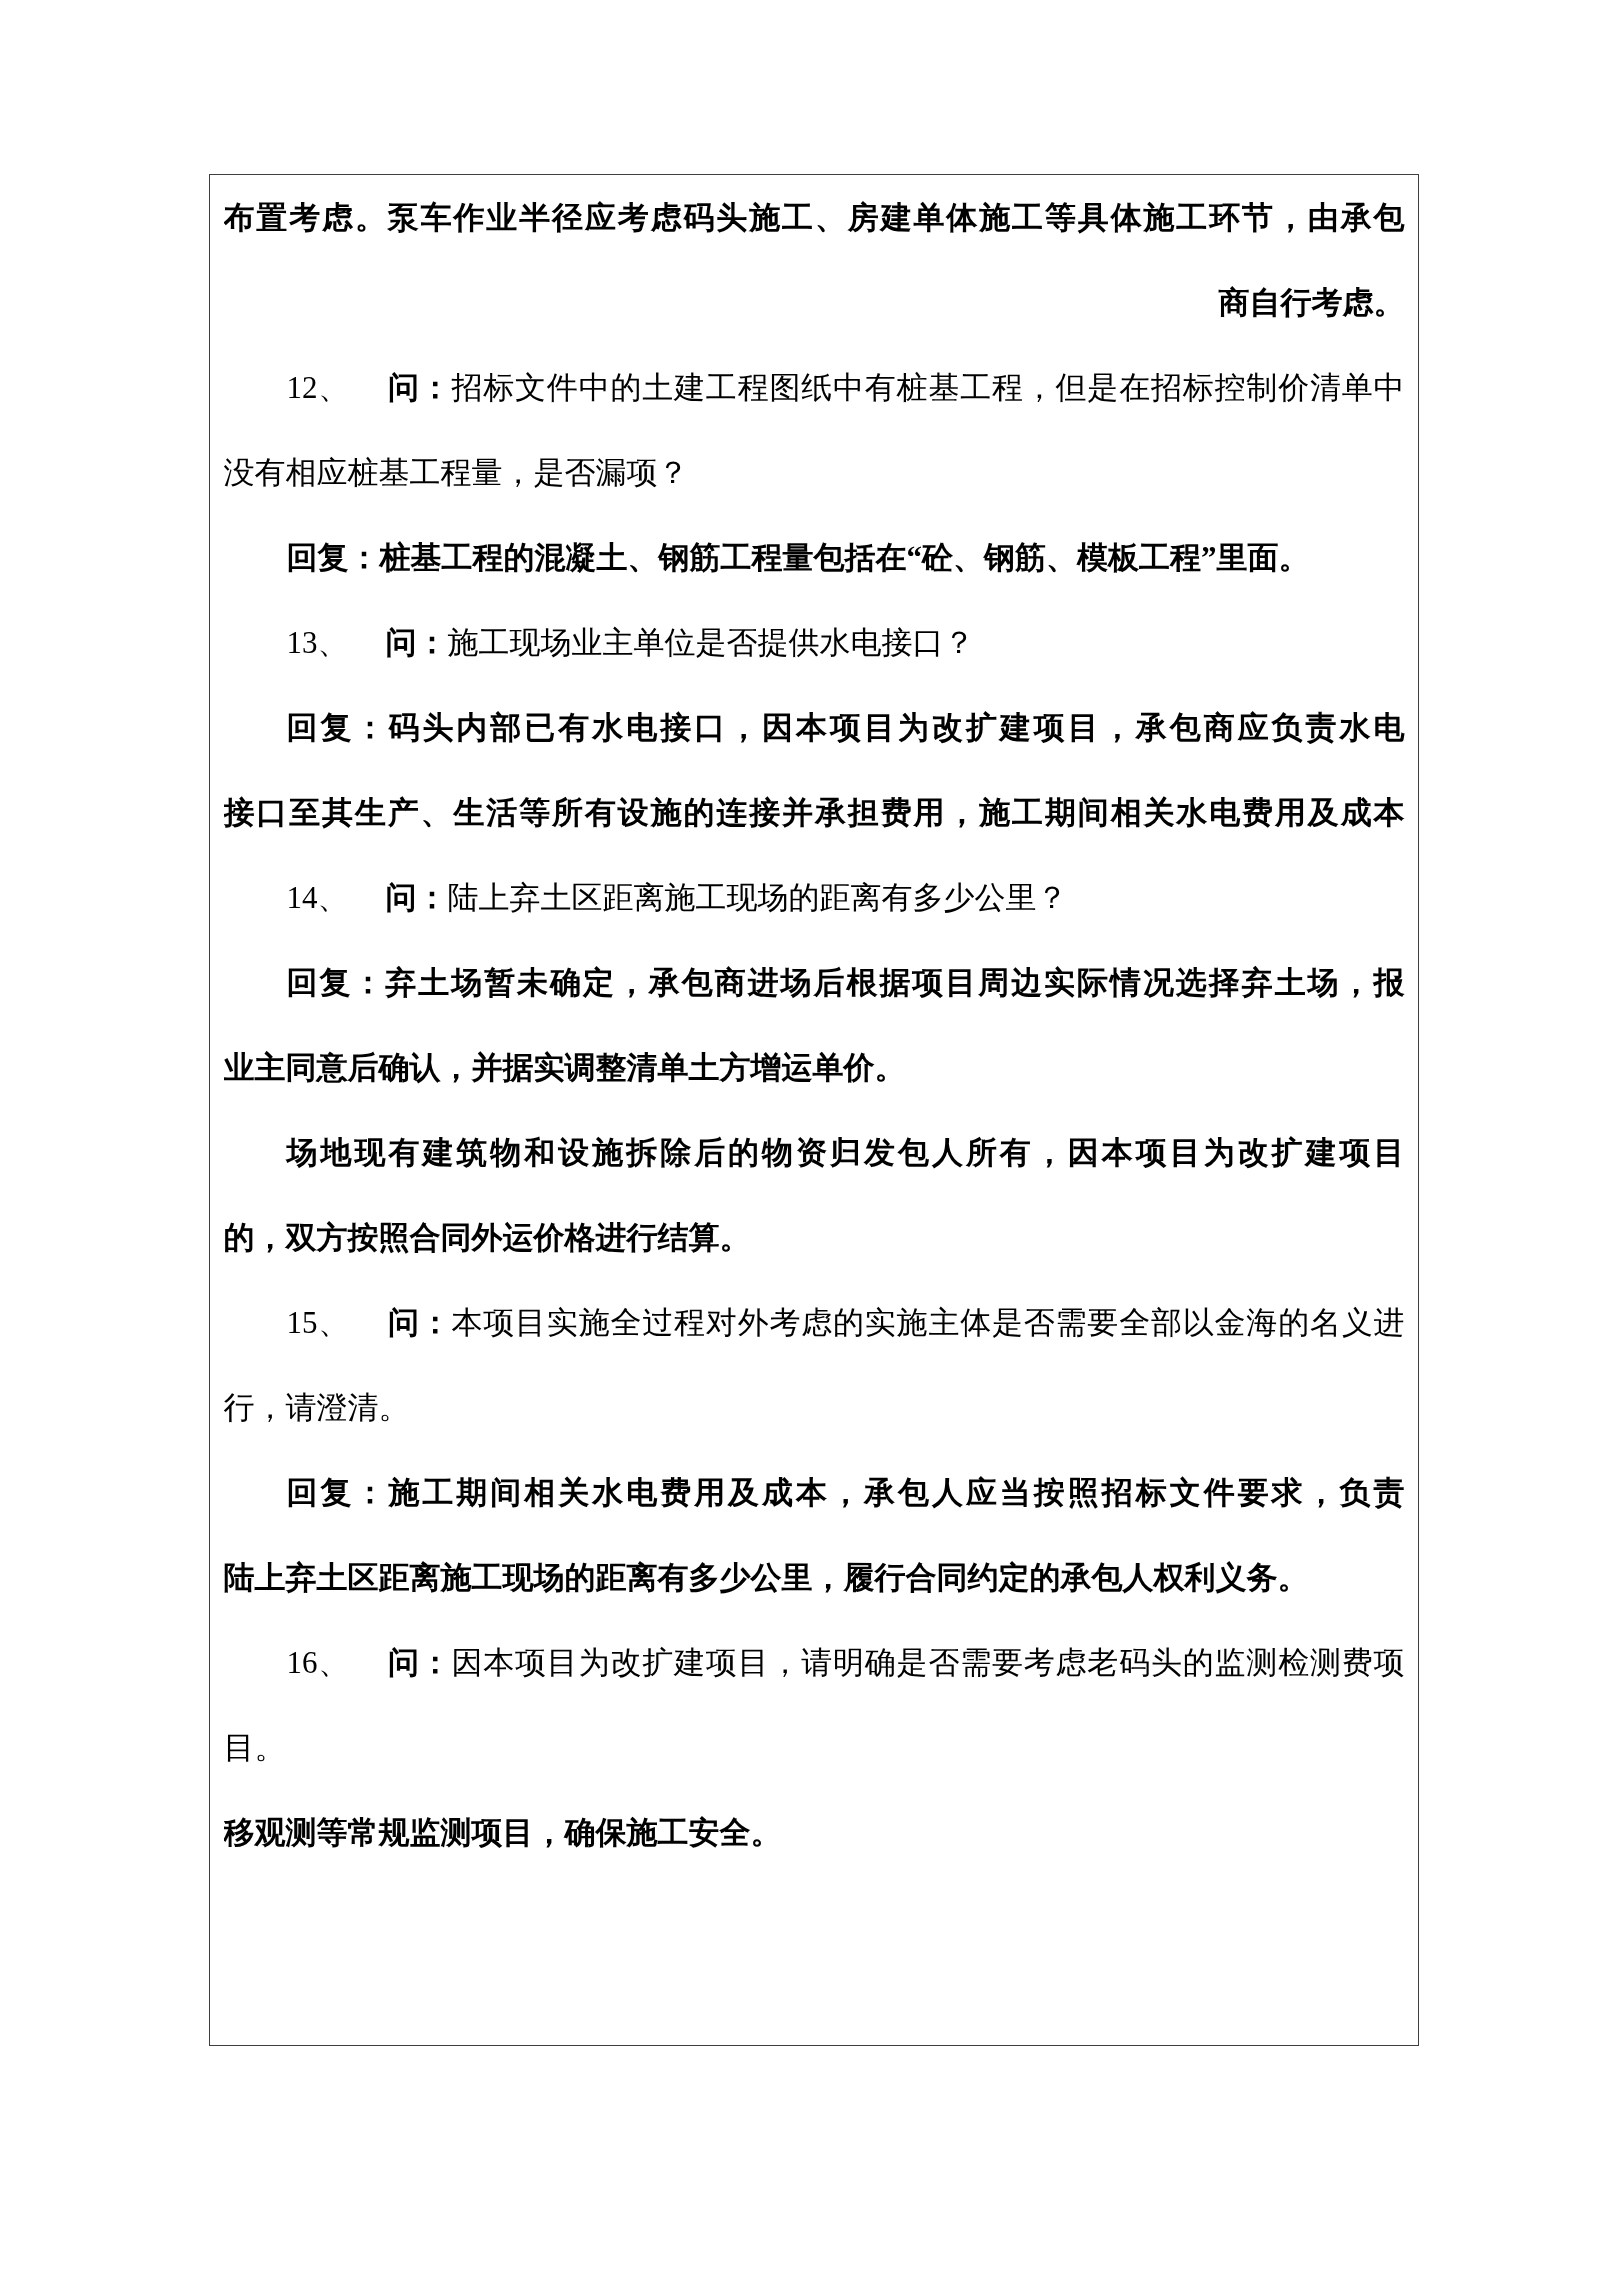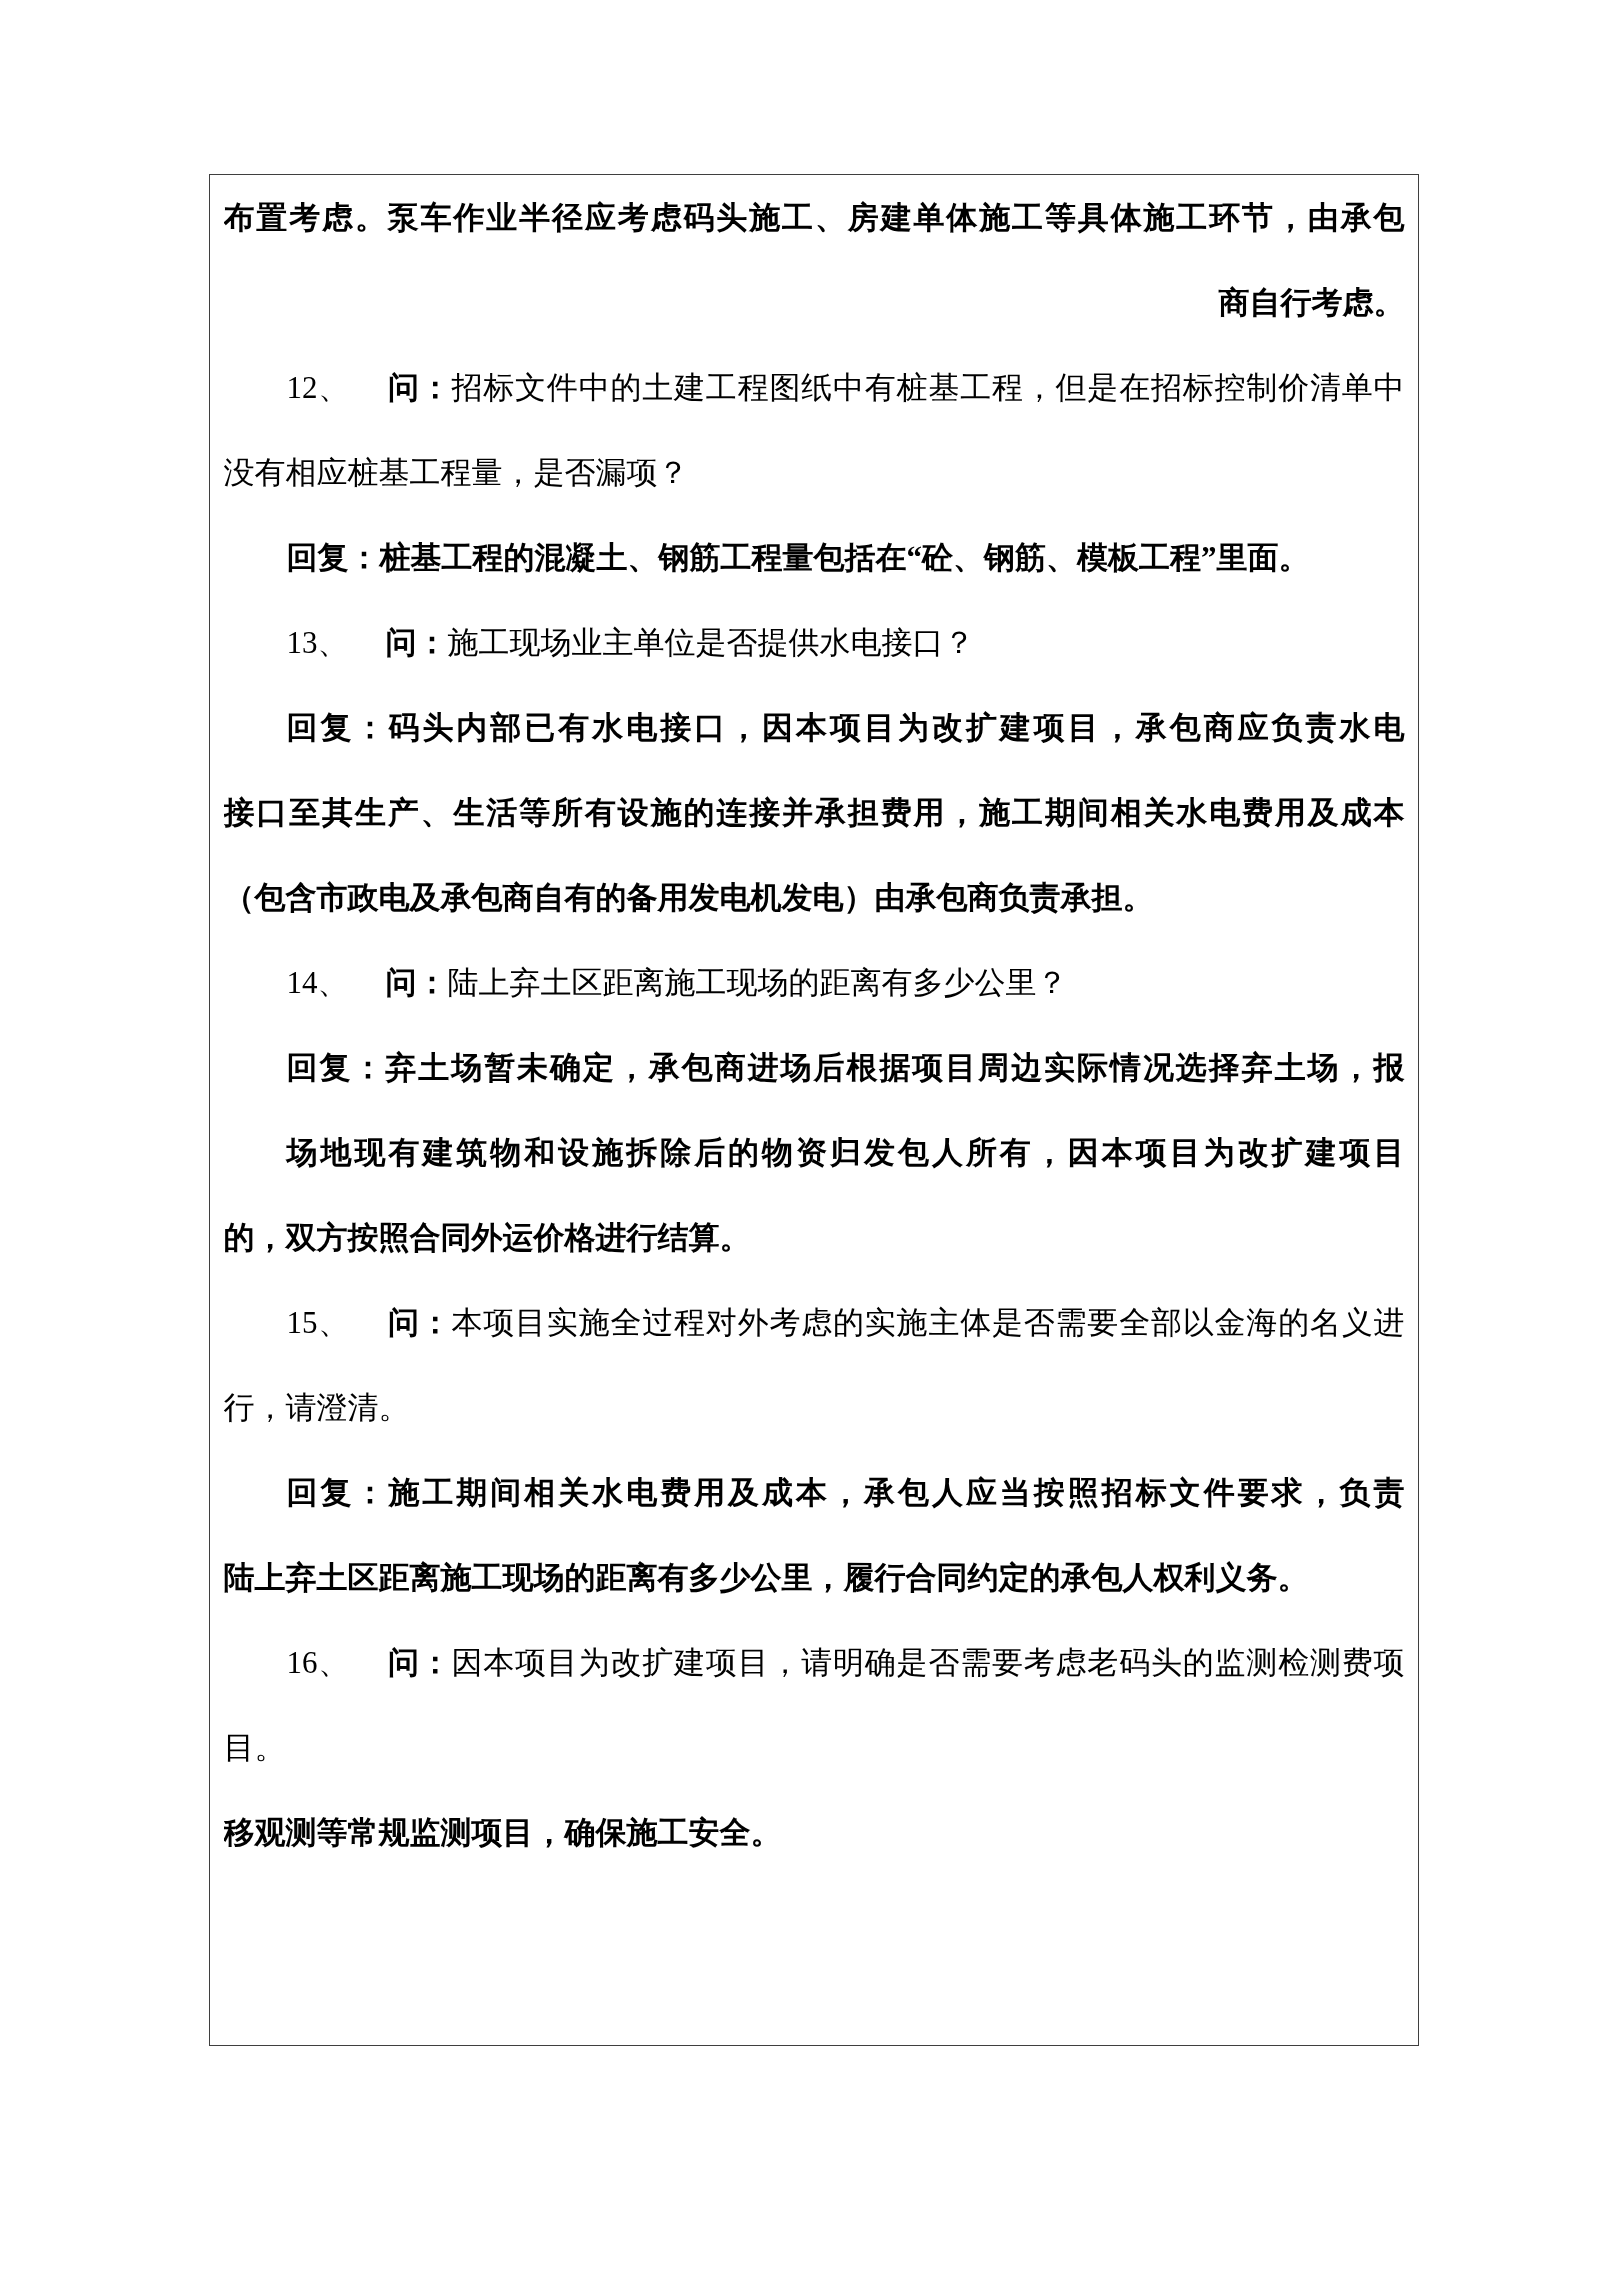--- a/index.html
+++ b/index.html
@@ -60,23 +60,23 @@
 <div class="page">
   <div class="doc-box" style="border-color: rgb(63, 63, 63); background: rgb(255, 255, 255);">
       <div class="line justify" style="color: rgb(0, 0, 0);"><span class="seg-bold">布置考虑。泵车作业半径应考虑码头施工、房建单体施工等具体施工环节，由承包</span></div>
       <div class="line" style="color: rgb(0, 0, 0); text-align: right;"><span class="seg-bold">商自行考虑。</span></div>
       <div class="line justify indent" style="color: rgb(0, 0, 0);"><span class="seg-num">12、</span><span class="seg-gap"></span><span class="seg-q">问：</span><span class="seg-reg">招标文件中的土建工程图纸中有桩基工程，但是在招标控制价清单中</span></div>
       <div class="line" style="color: rgb(0, 0, 0);"><span class="seg-reg">没有相应桩基工程量，是否漏项？</span></div>
       <div class="line indent" style="color: rgb(0, 0, 0);"><span class="seg-bold">回复：桩基工程的混凝土、钢筋工程量包括在“砼、钢筋、模板工程”里面。</span></div>
       <div class="line indent" style="color: rgb(0, 0, 0);"><span class="seg-num">13、</span><span class="seg-gap"></span><span class="seg-q">问：</span><span class="seg-reg">施工现场业主单位是否提供水电接口？</span></div>
       <div class="line justify indent" style="color: rgb(0, 0, 0);"><span class="seg-bold">回复：码头内部已有水电接口，因本项目为改扩建项目，承包商应负责水电</span></div>
       <div class="line justify" style="color: rgb(0, 0, 0);"><span class="seg-bold">接口至其生产、生活等所有设施的连接并承担费用，施工期间相关水电费用及成本</span></div>
-      <div class="line" style="color: rgb(0, 0, 0);"><span class="seg-bold">（包含市政电及承包商自有的备用发电机发电）由承包商负责承担。</span></div>
       <div class="line indent" style="color: rgb(0, 0, 0);"><span class="seg-num">14、</span><span class="seg-gap"></span><span class="seg-q">问：</span><span class="seg-reg">陆上弃土区距离施工现场的距离有多少公里？</span></div>
       <div class="line justify indent" style="color: rgb(0, 0, 0);"><span class="seg-bold">回复：弃土场暂未确定，承包商进场后根据项目周边实际情况选择弃土场，报</span></div>
+      <div class="line" style="color: rgb(0, 0, 0);"><span class="seg-bold">业主同意后确认，并据实调整清单土方增运单价。</span></div>
       <div class="line justify indent" style="color: rgb(0, 0, 0);"><span class="seg-bold">场地现有建筑物和设施拆除后的物资归发包人所有，因本项目为改扩建项目</span></div>
       <div class="line" style="color: rgb(0, 0, 0);"><span class="seg-bold">的，双方按照合同外运价格进行结算。</span></div>
       <div class="line justify indent" style="color: rgb(0, 0, 0);"><span class="seg-num">15、</span><span class="seg-gap"></span><span class="seg-q">问：</span><span class="seg-reg">本项目实施全过程对外考虑的实施主体是否需要全部以金海的名义进</span></div>
       <div class="line" style="color: rgb(0, 0, 0);"><span class="seg-reg">行，请澄清。</span></div>
       <div class="line justify indent" style="color: rgb(0, 0, 0);"><span class="seg-bold">回复：施工期间相关水电费用及成本，承包人应当按照招标文件要求，负责</span></div>
       <div class="line" style="color: rgb(0, 0, 0);"><span class="seg-bold">陆上弃土区距离施工现场的距离有多少公里，履行合同约定的承包人权利义务。</span></div>
       <div class="line justify indent" style="color: rgb(0, 0, 0);"><span class="seg-num">16、</span><span class="seg-gap"></span><span class="seg-q">问：</span><span class="seg-reg">因本项目为改扩建项目，请明确是否需要考虑老码头的监测检测费项</span></div>
       <div class="line" style="color: rgb(0, 0, 0);"><span class="seg-reg">目。</span></div>
       <div class="line" style="color: rgb(0, 0, 0);"><span class="seg-bold">移观测等常规监测项目，确保施工安全。</span></div>
     </div>

